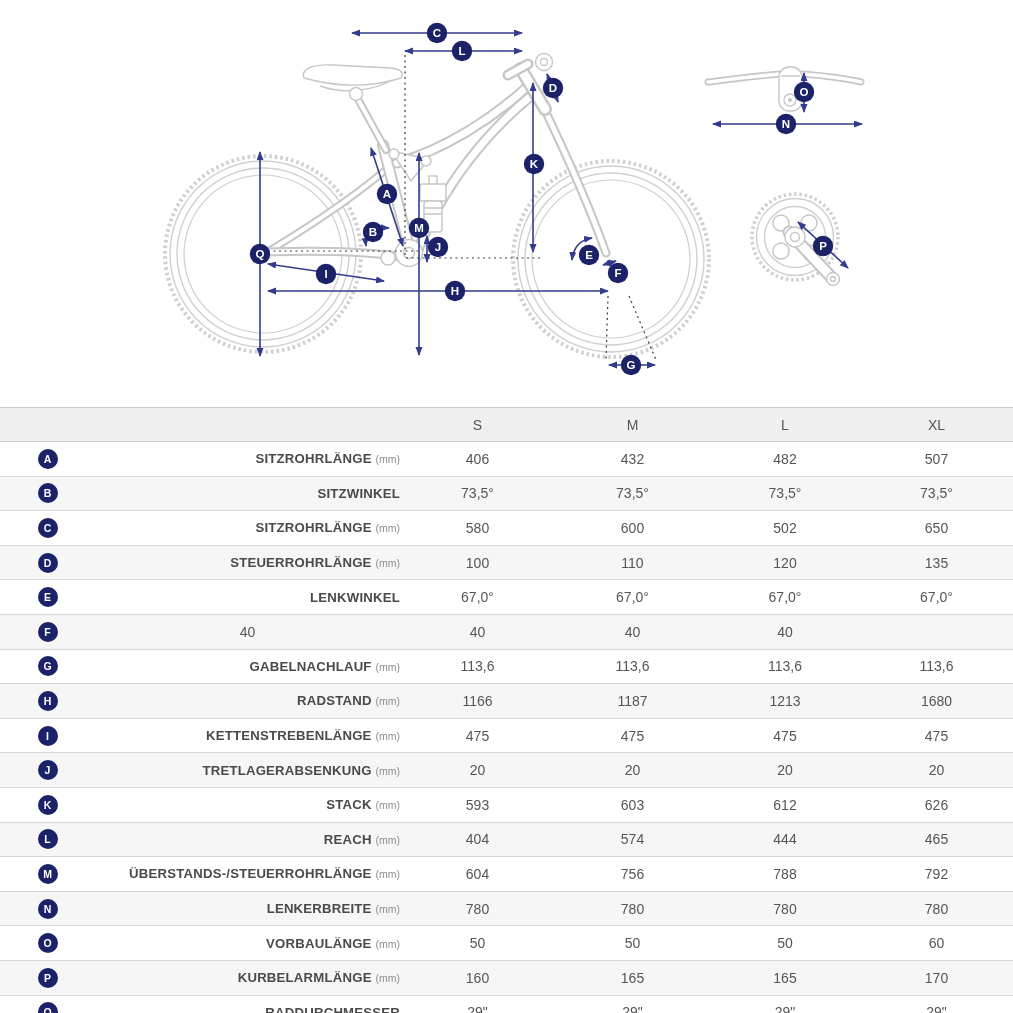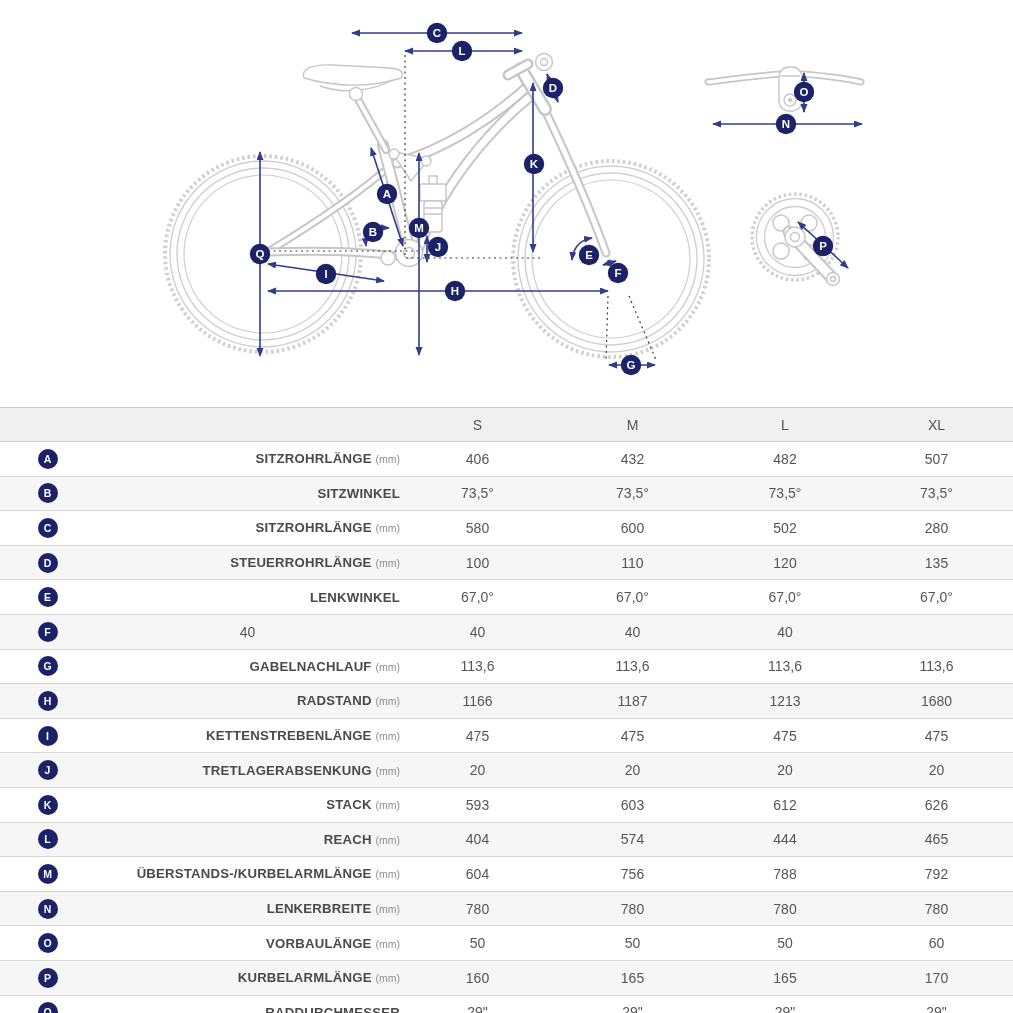--- a/index.html
+++ b/index.html
@@ -274,21 +274,21 @@
     </div>
 
     <div class="grid-row trow">
       <div class="badge-cell">
             <span class="tbadge">C</span>
           </div>
       <div class="label-cell"><span>SITZROHRLÄNGE</span> <span class="unit">(mm)</span></div>
       <div class="val-cell">580</div>
       <div class="val-cell">600</div>
       <div class="val-cell">502</div>
-      <div class="val-cell">280</div>
+      <div class="val-cell">650</div>
     </div>
 
     <div class="grid-row trow">
       <div class="badge-cell">
             <span class="tbadge">D</span>
           </div>
       <div class="label-cell"><span>STEUERROHRLÄNGE</span> <span class="unit">(mm)</span></div>
       <div class="val-cell">100</div>
       <div class="val-cell">110</div>
       <div class="val-cell">120</div>
@@ -379,21 +379,21 @@
       <div class="val-cell">404</div>
       <div class="val-cell">574</div>
       <div class="val-cell">444</div>
       <div class="val-cell">465</div>
     </div>
 
     <div class="grid-row trow">
       <div class="badge-cell">
             <span class="tbadge">M</span>
           </div>
-      <div class="label-cell"><span>ÜBERSTANDS-/KURBELARMLÄNGE</span> <span class="unit">(mm)</span></div>
+      <div class="label-cell"><span>ÜBERSTANDS-/STEUERROHRLÄNGE</span> <span class="unit">(mm)</span></div>
       <div class="val-cell">604</div>
       <div class="val-cell">756</div>
       <div class="val-cell">788</div>
       <div class="val-cell">792</div>
     </div>
 
     <div class="grid-row trow">
       <div class="badge-cell">
             <span class="tbadge">N</span>
           </div>

